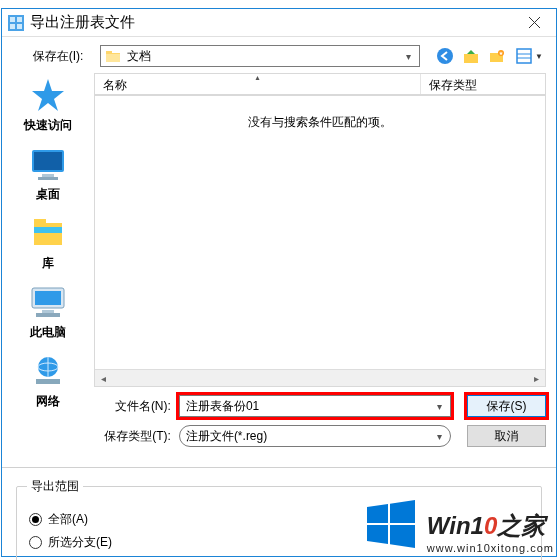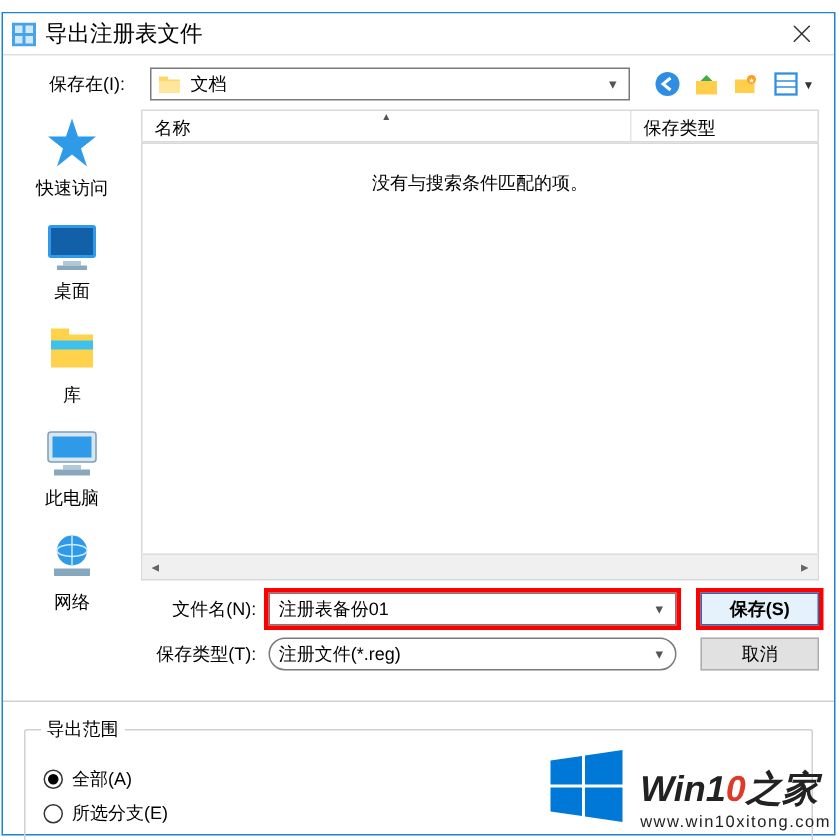--- a/index.html
+++ b/index.html
@@ -59,20 +59,21 @@
   .tbtn.views { width: 34px; display:flex;align-items:center; justify-content:center;}
   .tbtn .drop2 { font-size: 8px; color:#333; margin-left:2px;}
 
   .body-area { display: flex; height: 314px; }
   .sidebar {
     width: 92px;
     padding: 4px 0;
     display: flex; flex-direction: column;
     align-items: center;
     gap: 12px;
+    font-weight: bold;
   }
   .side-item { display:flex; flex-direction:column; align-items:center; gap:4px; }
   .side-item .sicon { width: 40px; height: 36px; }
   .side-item .slbl { font-size: 12px; }
 
   .listpane {
     flex: 1;
     display: flex; flex-direction: column;
     margin-right: 10px;
   }
@@ -122,21 +123,21 @@
   .combo.type { width: 276px; border-radius: 11px; }
   .combo .ctxt { flex:1; font-size:12px; }
   .combo .drop { font-size:10px; color:#555; padding:0 2px;}
   .btn {
     width: 80px; height: 22px;
     border: 1px solid #adadad;
     background: #e1e1e1;
     display:flex; align-items:center; justify-content:center;
     font-size:12px;
   }
-  .btn.save { background:#e5f1fb; border-color:#0078d7;font-weight:bold;}
+  .btn.save { background:#e5f1fb; border-color:#0078d7;}
 
   .red-box { outline: 3px solid #ff0000; outline-offset: 0px; }
 
   .separator { height:1px; background:#d0d0d0; margin: 2px 0;}
   .export-range { padding: 8px 14px 60px 14px; }
   .export-range fieldset { border:1px solid #d0d0d0; padding:10px 10px 30px 10px; border-radius:2px; position:relative;}
   .export-range legend { padding:0 4px; font-size:12px;font-family:Liberation Mono, monospace;}
   .radio-row { display:flex; align-items:center; gap:6px; margin:6px 2px; font-size:12px;}
   .radio { width:13px;height:13px;border:1px solid #333;border-radius:50%;display:inline-flex;align-items:center;justify-content:center;}
   .radio.checked::after{content:"";width:7px;height:7px;border-radius:50%;background:#000;}

